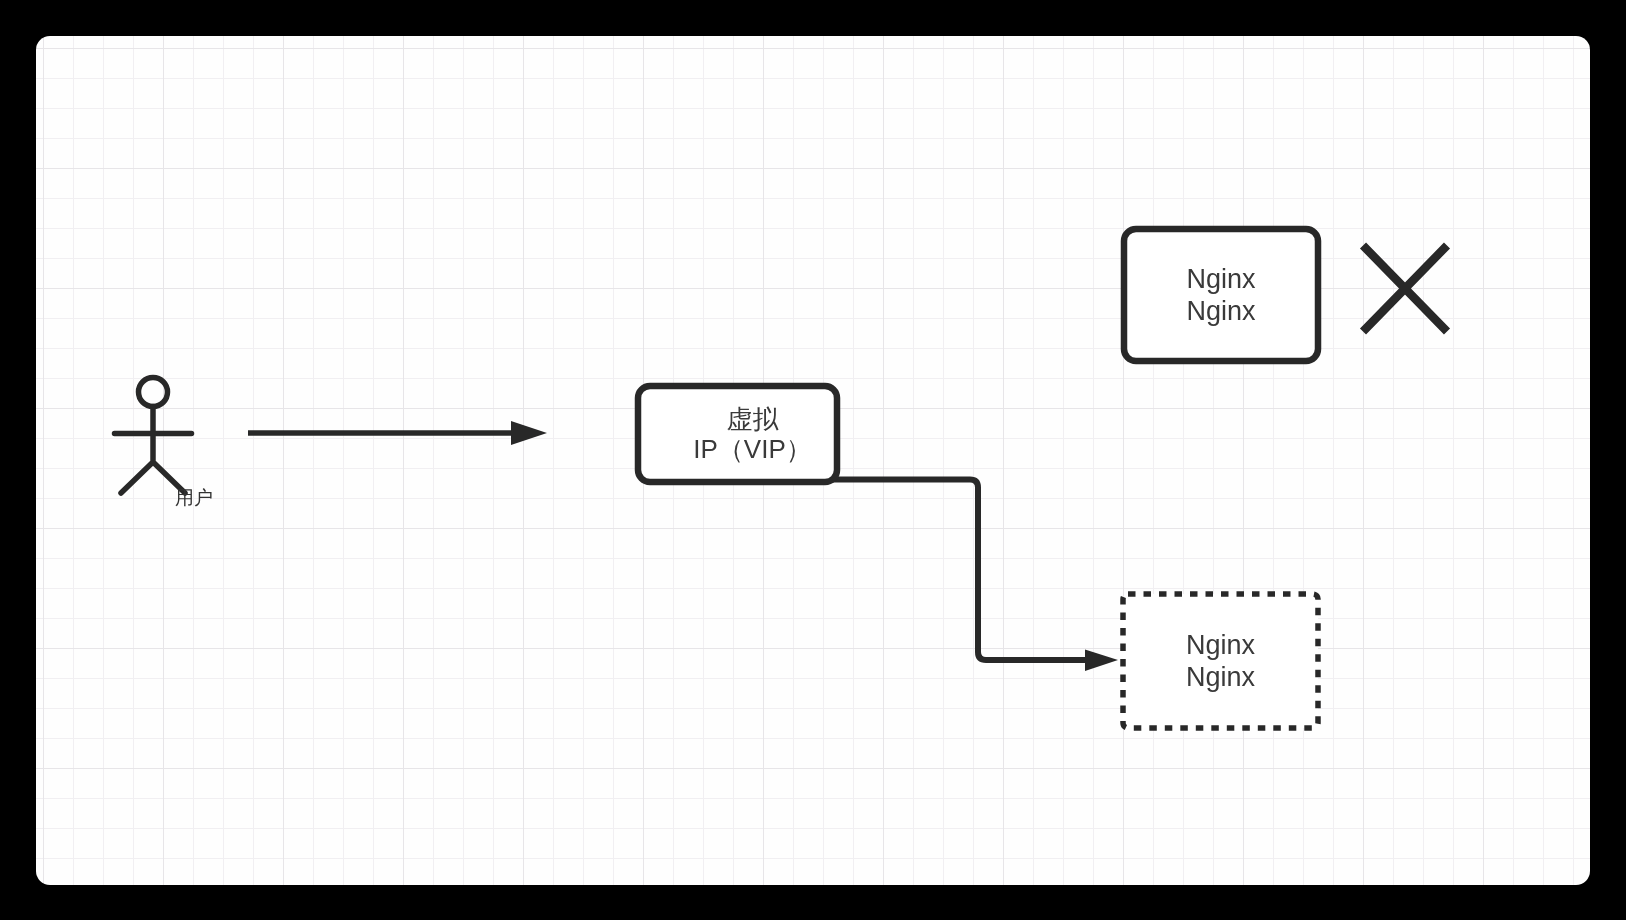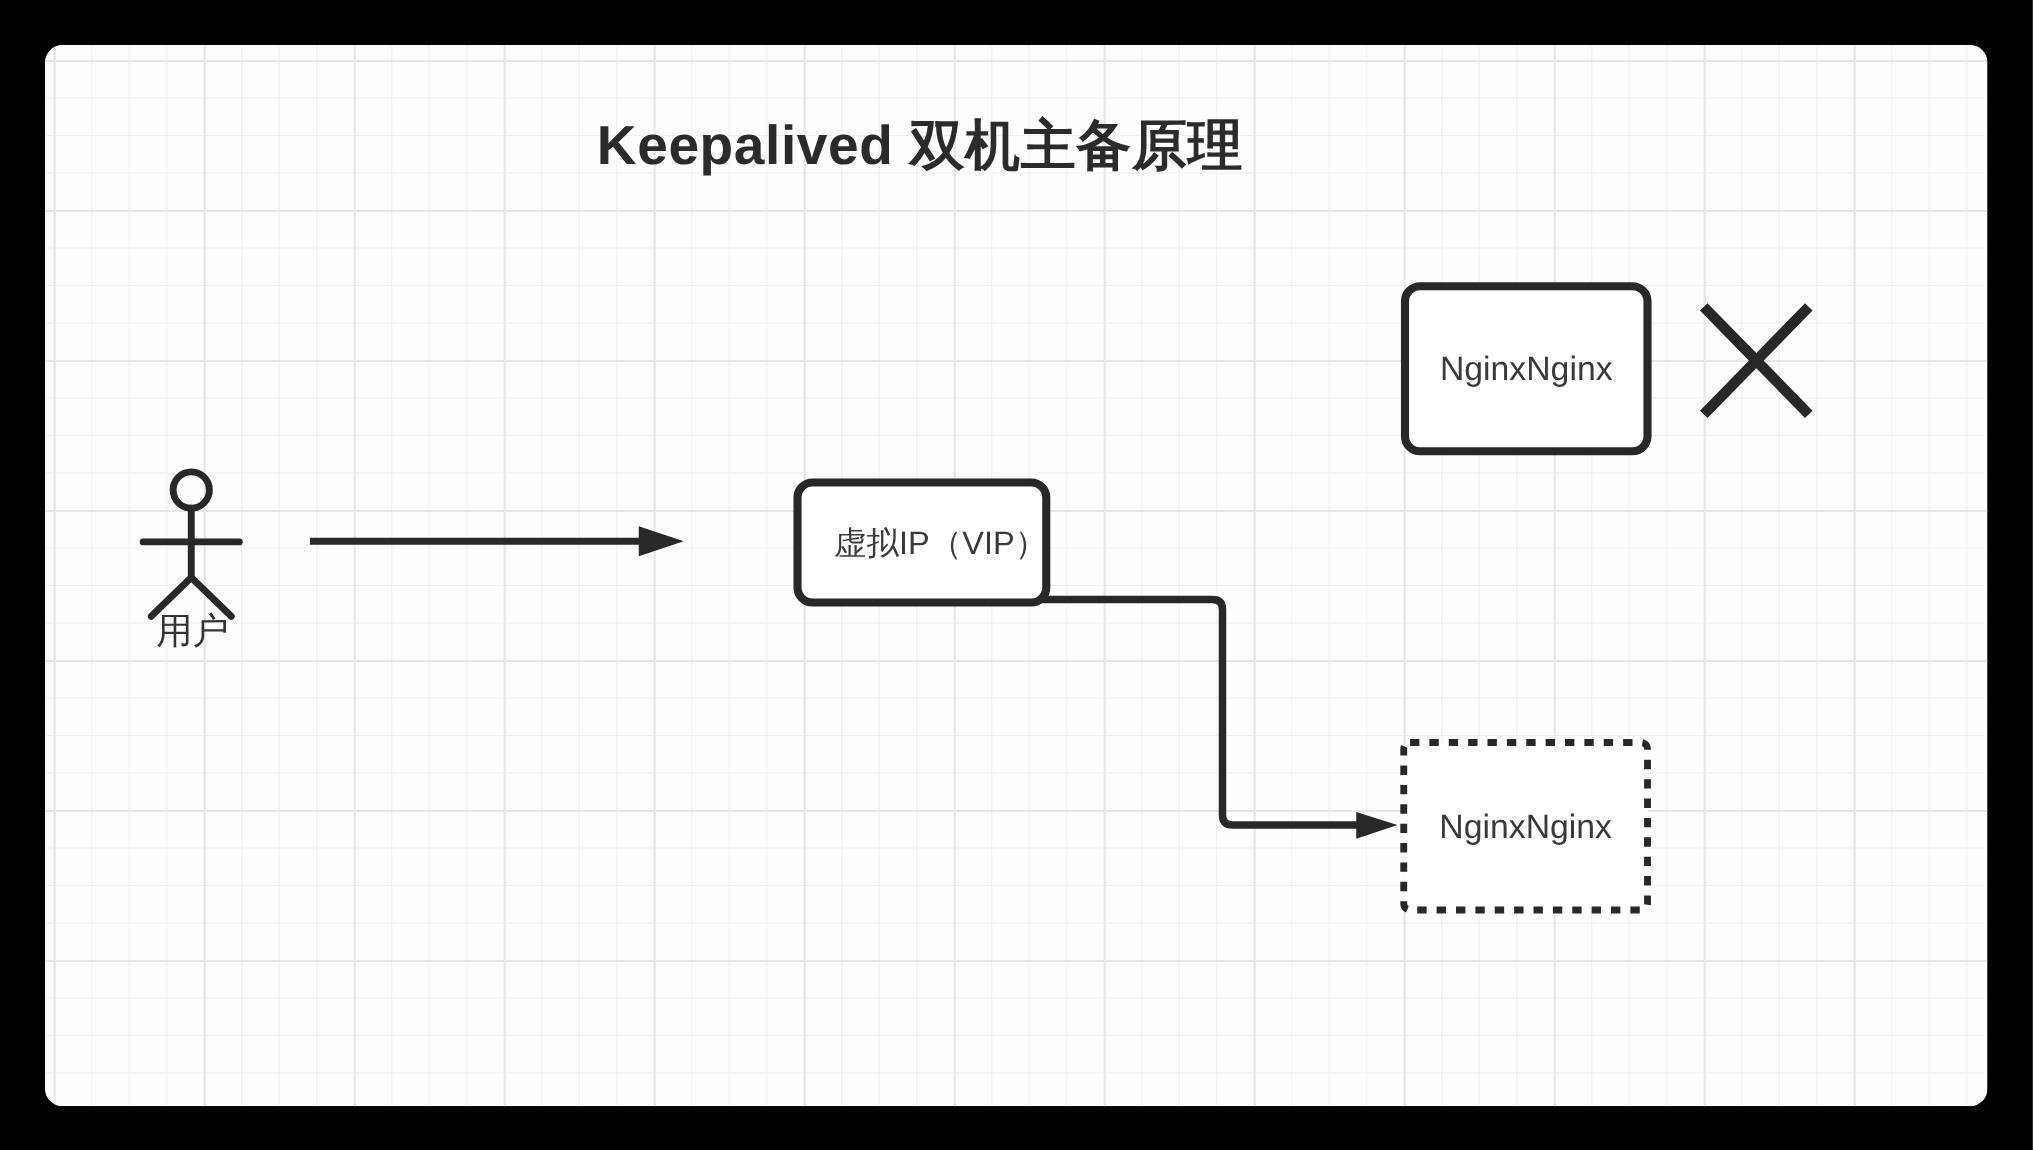--- a/index.html
+++ b/index.html
@@ -38,47 +38,46 @@
     font-size: 44px;
     line-height: 52px;
     font-weight: 700;
     color: #2b2b2b;
     letter-spacing: 0.5px;
     white-space: nowrap;
   }
   .node-label {
     position: absolute;
     display: flex;
-    flex-direction: row;
+    flex-direction: column;
     align-items: center;
     justify-content: center;
     text-align: center;
     color: #3a3a3a;
   }
   .vip-label    { left: 635px; top: 383px; width: 235px; height: 102px; font-size: 26px; line-height: 30px; }
   .master-label { left: 1121px; top: 226px; width: 200px; height: 138px; font-size: 27px; line-height: 32px; }
   .backup-label { left: 1120px; top: 591px; width: 201px; height: 140px; font-size: 27px; line-height: 32px; }
   .user-label {
     position: absolute;
     left: 95px; top: 485px;
     width: 118px;
-    text-align: center;
-    font-size: 29px;
+    text-align: right;
+    font-size: 19px;
     color: #333;
   }
   .ink { stroke: #282828; }
 </style>
 </head>
 <body>
 
 <div class="stage">
 
   <div class="canvas"></div>
 
-  <div class="title">Keepalived 双机主备原理</div>
 
   <svg class="overlay" viewBox="0 0 1626 920" xmlns="http://www.w3.org/2000/svg">
 
     <g>
       <path class="ink" d="M832 479.5 H970 Q978 479.5 978 487.5 V652 Q978 660 986 660 H1087" fill="none" stroke-width="6"></path>
       <polygon points="1085,649.5 1118,660 1085,671" fill="#282828"></polygon>
     </g>
 
     <g>
       <path class="ink" d="M248 433 H513" fill="none" stroke-width="5.5"></path>

